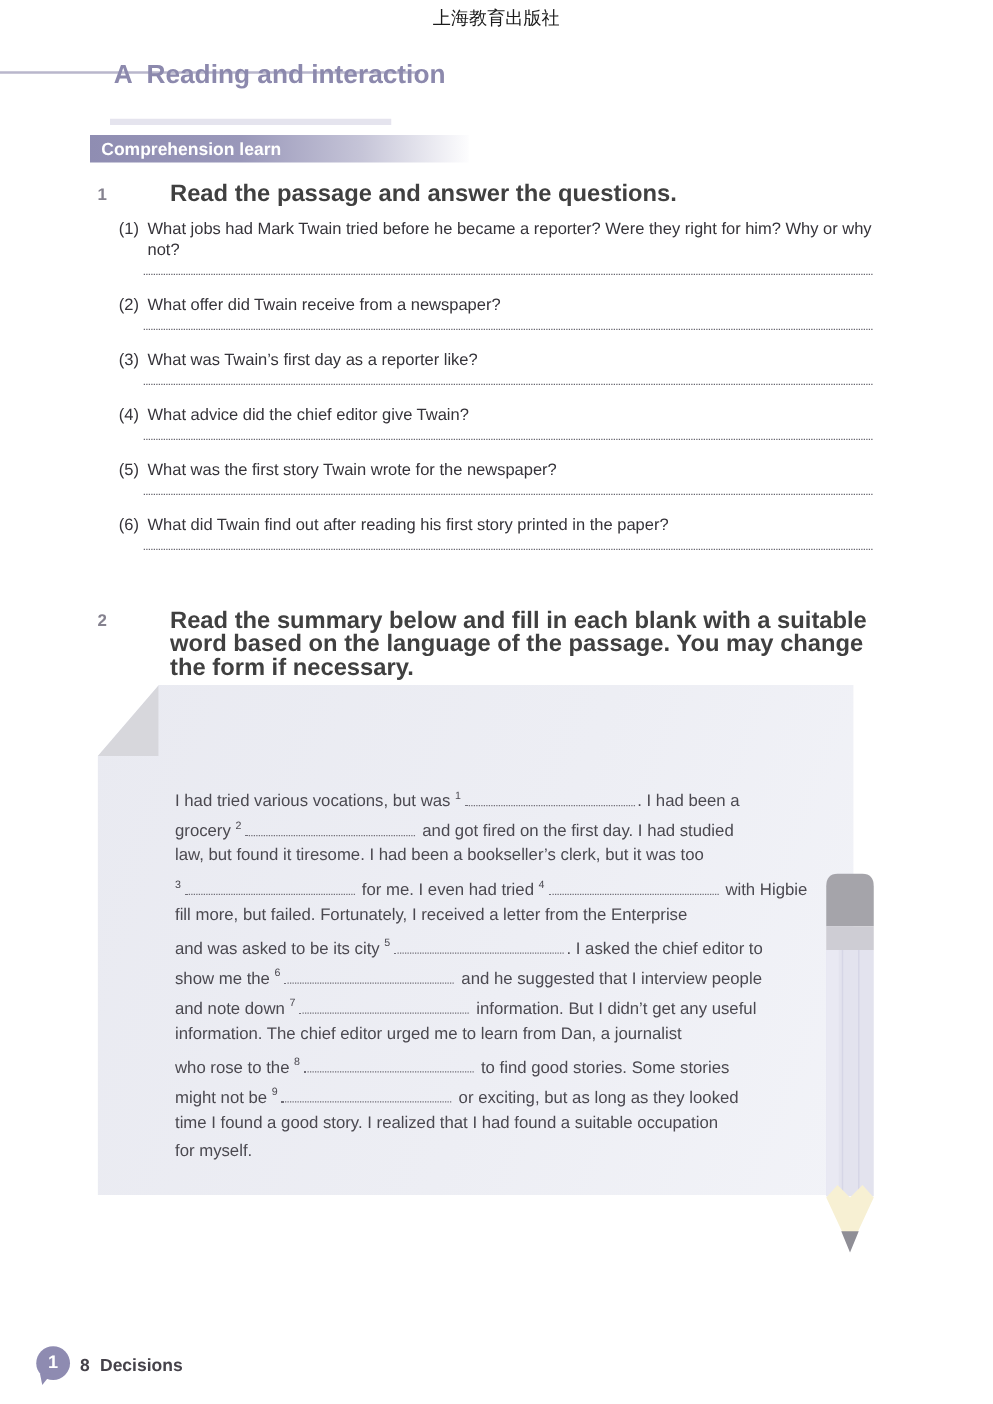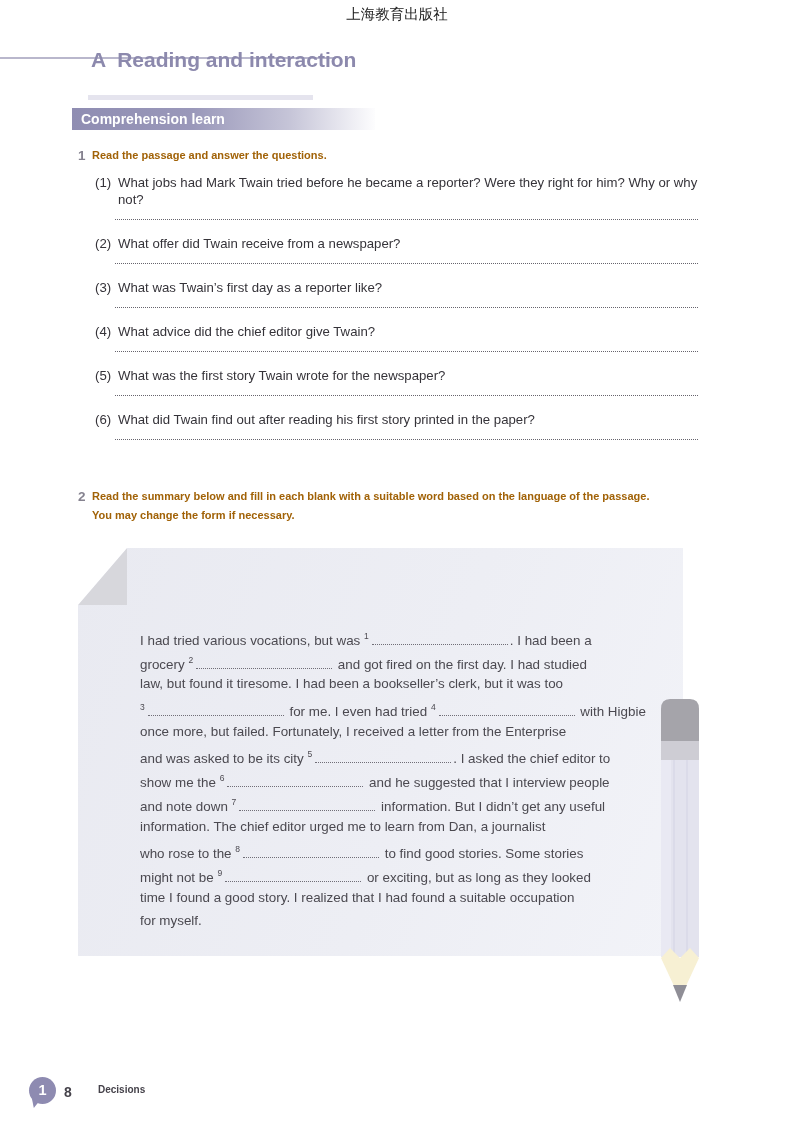--- a/index.html
+++ b/index.html
@@ -21,21 +21,21 @@
   .banner{position:absolute;left:72px;top:108px;width:303px;height:22px;line-height:22px;
           padding-left:9px;box-sizing:border-box;color:#fff;font-weight:bold;font-size:14px;
           background:linear-gradient(90deg,#8f8db2 0%,#9a98ba 40%,#c6c5d8 72%,#fdfdfe 100%);}
 
   
   .task{position:absolute;left:78px;width:629px;}
   .task1{top:146px;}
   .task2{top:487px;}
   .task-head{display:flex;}
   .task-num{flex:0 0 14px;font-weight:bold;font-size:13.5px;color:#85828f;line-height:19px;}
-  .task-instr{font-weight:bold;font-size:11px;color:#a16207;line-height:19px;width:578px;}
+  .task-instr{font-weight:bold;font-size:19px;color:#404040;line-height:19px;width:578px;margin-left:44px;}
   .questions{margin-top:9px;padding-left:17px;}
   .q-row{display:flex;font-size:13.2px;color:#353339;line-height:17px;}
   .q-num{flex:0 0 23px;}
   .q-text{flex:1;}
   .answer-line{height:0;border-bottom:1.6px dotted #66646d;margin:11px 9px 15px 20px;}
 
   
   .paper{position:absolute;left:78px;top:548px;width:605px;height:408px;
          background:linear-gradient(110deg,#e9eaf1 0%,#edeef4 55%,#f2f3f8 100%);
          clip-path:polygon(49px 0,100% 0,100% 100%,0 100%,0 57px);}
@@ -52,21 +52,21 @@
   
   .pencil{position:absolute;left:657px;top:697px;}
 
   
   .unit-badge{position:absolute;left:29px;top:1077px;width:27px;height:27px;border-radius:50%;
               background:#8e8bb1;color:#fff;font-weight:bold;font-size:14.5px;text-align:center;
               line-height:27px;}
   .unit-badge::after{content:"";position:absolute;left:3px;bottom:-4px;width:9px;height:9px;
               background:#8e8bb1;clip-path:polygon(0 0,100% 0,20% 100%);}
   .page-num{position:absolute;left:64px;top:1084px;font-weight:bold;font-size:14px;color:#45424a;}
-  .unit-title{position:absolute;left:98px;top:1084px;font-weight:bold;font-size:10px;color:#45424a;}
+  .unit-title{position:absolute;left:80px;top:1084px;font-weight:bold;font-size:14px;color:#45424a;}
 </style>
 </head>
 <body>
 
 <div class="page">
 
   <div class="publisher">上海教育出版社</div>
 
   <div class="section-rule"></div>
   <h1 class="section-title">
@@ -124,21 +124,21 @@
     </div>
   </section>
 
   <div class="paper">
     <div class="paper-fold"></div>
     <div class="passage" id="passage">
         <div class="p-line"><span>I had tried various vocations, but was </span><sup class="b-num">1</sup><span class="blank"></span><span>. I had been a</span></div>
         <div class="p-line"><span>grocery </span><sup class="b-num">2</sup><span class="blank"></span><span> and got fired on the first day. I had studied</span></div>
         <div class="p-line"><span>law, but found it tiresome. I had been a bookseller’s clerk, but it was too</span></div>
         <div class="p-line"><sup class="b-num">3</sup><span class="blank"></span><span> for me. I even had tried </span><sup class="b-num">4</sup><span class="blank"></span><span> with Higbie</span></div>
-        <div class="p-line"><span>once more, but failed. Fortunately, I received a letter from the Enterprise</span></div>
+        <div class="p-line"><span>fill more, but failed. Fortunately, I received a letter from the Enterprise</span></div>
         <div class="p-line"><span>and was asked to be its city </span><sup class="b-num">5</sup><span class="blank"></span><span>. I asked the chief editor to</span></div>
         <div class="p-line"><span>show me the </span><sup class="b-num">6</sup><span class="blank"></span><span> and he suggested that I interview people</span></div>
         <div class="p-line"><span>and note down </span><sup class="b-num">7</sup><span class="blank"></span><span> information. But I didn’t get any useful</span></div>
         <div class="p-line"><span>information. The chief editor urged me to learn from Dan, a journalist</span></div>
         <div class="p-line"><span>who rose to the </span><sup class="b-num">8</sup><span class="blank"></span><span> to find good stories. Some stories</span></div>
         <div class="p-line"><span>might not be </span><sup class="b-num">9</sup><span class="blank"></span><span> or exciting, but as long as they looked</span></div>
         <div class="p-line"><span>time I found a good story. I realized that I had found a suitable occupation</span></div>
         <div class="p-line"><span>for myself.</span></div>
       </div>
   </div>

